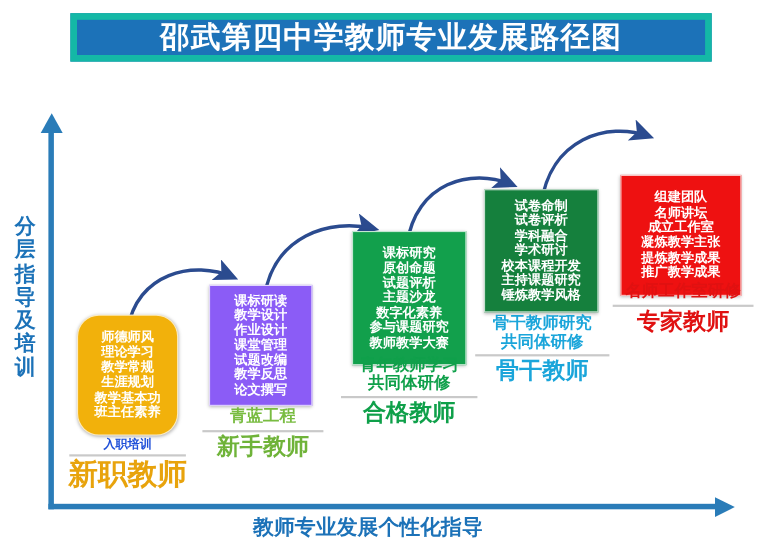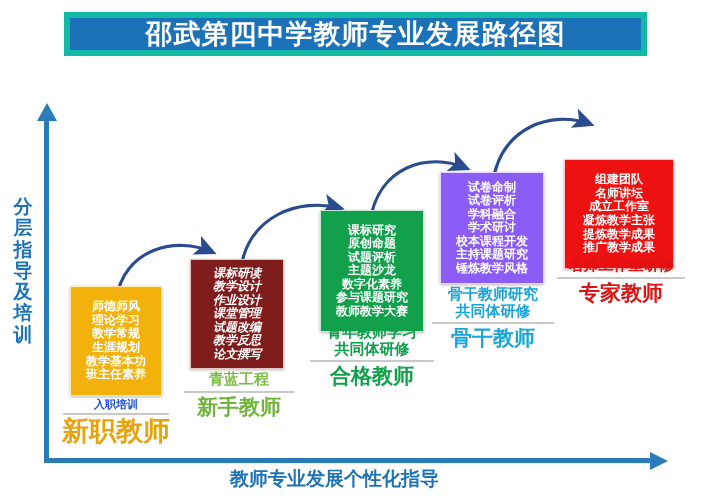--- a/index.html
+++ b/index.html
@@ -134,45 +134,45 @@
     height: 2px;
     margin: 3px auto 2px auto;
     background: #c9c9c9;
   }
   .cap-bottom {
     font-weight: bold;
     white-space: nowrap;
   }
 
   
-  #box-1 { left: 70px;  top: 286px; width: 92px;  height: 110px; background: #F2B10B; }
+  #box-1 { left: 70px;  top: 286px; width: 92px;  height: 110px; background: #F2B10B; border-radius: 20px; }
   #box-1 .item { font-size: 12px; }
   #cap-1 { left: 52px; top: 398px; width: 128px; }
   #cap-1 .cap-top { font-size: 11px; color: #1d4ed8; }
   #cap-1 .cap-rule { width: 106px; }
   #cap-1 .cap-bottom { font-size: 27px; color: #E8A30C; }
 
   
-  #box-2 { left: 190px; top: 259px; width: 94px;  height: 110px; background: #7f1d1d; font-style: italic; }
+  #box-2 { left: 190px; top: 259px; width: 94px;  height: 110px; background: #8b5cf6; }
   #box-2 .item { font-size: 12px; }
   #cap-2 { left: 174px; top: 371px; width: 130px; }
   #cap-2 .cap-top { font-size: 15px; color: #79BC41; }
   #cap-2 .cap-rule { width: 110px; }
   #cap-2 .cap-bottom { font-size: 21px; color: #6FB339; }
 
   
   #box-3 { left: 320px; top: 210px; width: 104px; height: 122px; background: #12A04C; }
   #box-3 .item { font-size: 12px; }
   #cap-3 { left: 300px; top: 324px; width: 144px; }
   #cap-3 .cap-top { font-size: 15px; color: #0FA04A; }
   #cap-3 .cap-rule { width: 124px; }
   #cap-3 .cap-bottom { font-size: 21px; color: #0FA04A; }
 
   
-  #box-4 { left: 440px; top: 172px; width: 104px; height: 112px; background: #8b5cf6; }
+  #box-4 { left: 440px; top: 172px; width: 104px; height: 112px; background: #15803d; }
   #box-4 .item { font-size: 12px; }
   #cap-4 { left: 422px; top: 286px; width: 142px; }
   #cap-4 .cap-top { font-size: 15px; color: #1AA5DA; }
   #cap-4 .cap-rule { width: 122px; }
   #cap-4 .cap-bottom { font-size: 21px; color: #1AA5DA; }
 
   
   #box-5 { left: 564px; top: 146px; width: 110px; height: 110px; background: #EE1111; margin-top: 13px; }
   #box-5 .item { font-size: 12px; }
   #cap-5 { left: 548px; top: 257px; width: 146px; }

